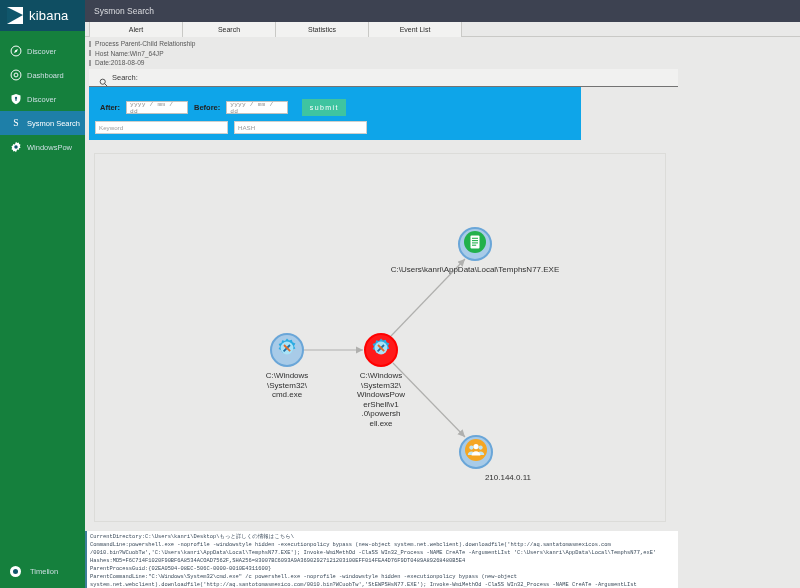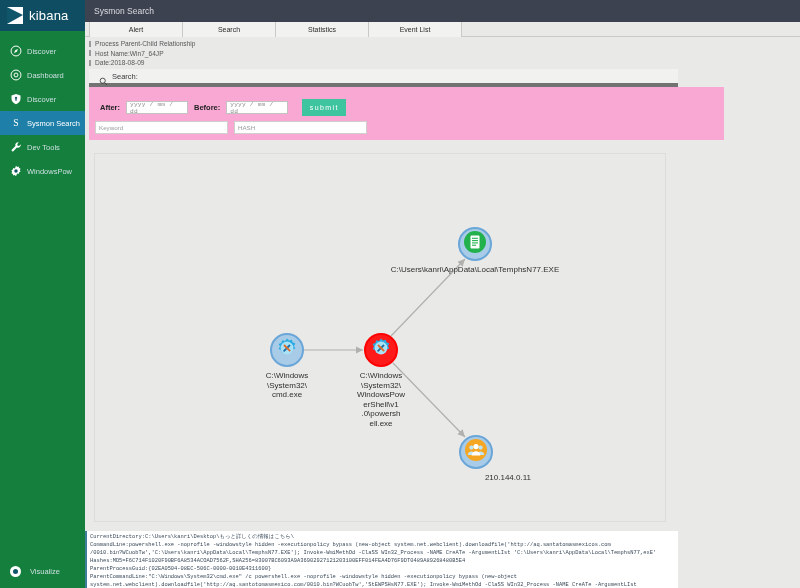--- a/index.html
+++ b/index.html
@@ -124,34 +124,34 @@
   .meta-row { display: flex; align-items: center; gap: 4px; }
   .meta-bullet {
     width: 2px; height: 6px; background: #9a9a9a; flex: 0 0 2px;
   }
 
   
   #search-strip {
     position: absolute; left: 89px; top: 69px;
     width: 589px; height: 18px;
     background: #f1f1f0;
-    border-bottom: 4px solid #737373;
+    border-bottom: 1px solid #737373;
     display: flex; align-items: center; gap: 4px;
     padding-left: 10px;
   }
   #search-strip .mag {
     width: 9px; height: 9px; flex: 0 0 9px; color: #3a3a3a;
   }
   #search-strip .label { font-size: 7.5px; color: #3a3a3a; }
 
   
   #search-form {
     position: absolute; left: 89px; top: 87px;
-    width: 635px; height: 53px;
-    background: #f9a8d4;
+    width: 492px; height: 53px;
+    background: #0ea5e9;
   }
   .form-row-1 {
     position: absolute; left: 11px; top: 12px;
     display: flex; align-items: center; gap: 6px;
   }
   .field-label { font-size: 7.5px; font-weight: bold; color: #222; }
   .date-input {
     width: 62px; height: 13px;
     border: 1px solid #c2c2bf;
     background: #ffffff;
@@ -274,44 +274,36 @@
 
       <div class="nav-item active">
         <span class="nav-icon">
           <svg viewBox="0 0 16 16" width="12" height="12">
               <text x="8" y="12.4" text-anchor="middle" font-family="Liberation Serif, serif" font-size="13" fill="currentColor">S</text>
             </svg>
         </span>
         <span class="nav-label">Sysmon Search</span>
       </div>
 
-      <div class="nav-item">
-        <span class="nav-icon">
-          <svg viewBox="0 0 16 16" width="12" height="12">
-              <path d="M11.6 1.6a4 4 0 0 0-4.4 5.2L1.8 12.2l2 2 5.4-5.4a4 4 0 0 0 5.2-4.4l-2.3 2.3-1.9-.5-.5-1.9z" fill="currentColor"></path>
-            </svg>
-        </span>
-        <span class="nav-label">Dev Tools</span>
-      </div>
 
       <div class="nav-item">
         <span class="nav-icon">
           <svg viewBox="0 0 16 16" width="12" height="12">
               <path d="M8 .9 9.5 2.5l2.1-.6.6 2.1 1.9.9-1 2 1 2-1.9.9-.6 2.1-2.1-.6L8 15.1 6.5 13.4l-2.1.6-.6-2.1-1.9-.9 1-2-1-2 1.9-.9.6-2.1 2.1.6z" fill="currentColor"></path>
               <circle cx="8" cy="8" r="2.3" fill="#10566b"></circle>
             </svg>
         </span>
         <span class="nav-label">WindowsPow</span>
       </div>
 
     </div>
 
     <div id="collapse-item">
       <span class="collapse-dot"></span>
-      <span class="nav-label">Visualize</span>
+      <span class="nav-label">Timelion</span>
     </div>
 
   </div>
 
   <div id="topbar">
     <span>Sysmon Search</span>
   </div>
 
   <div id="tabbar">
     <div class="tab">Alert</div>

